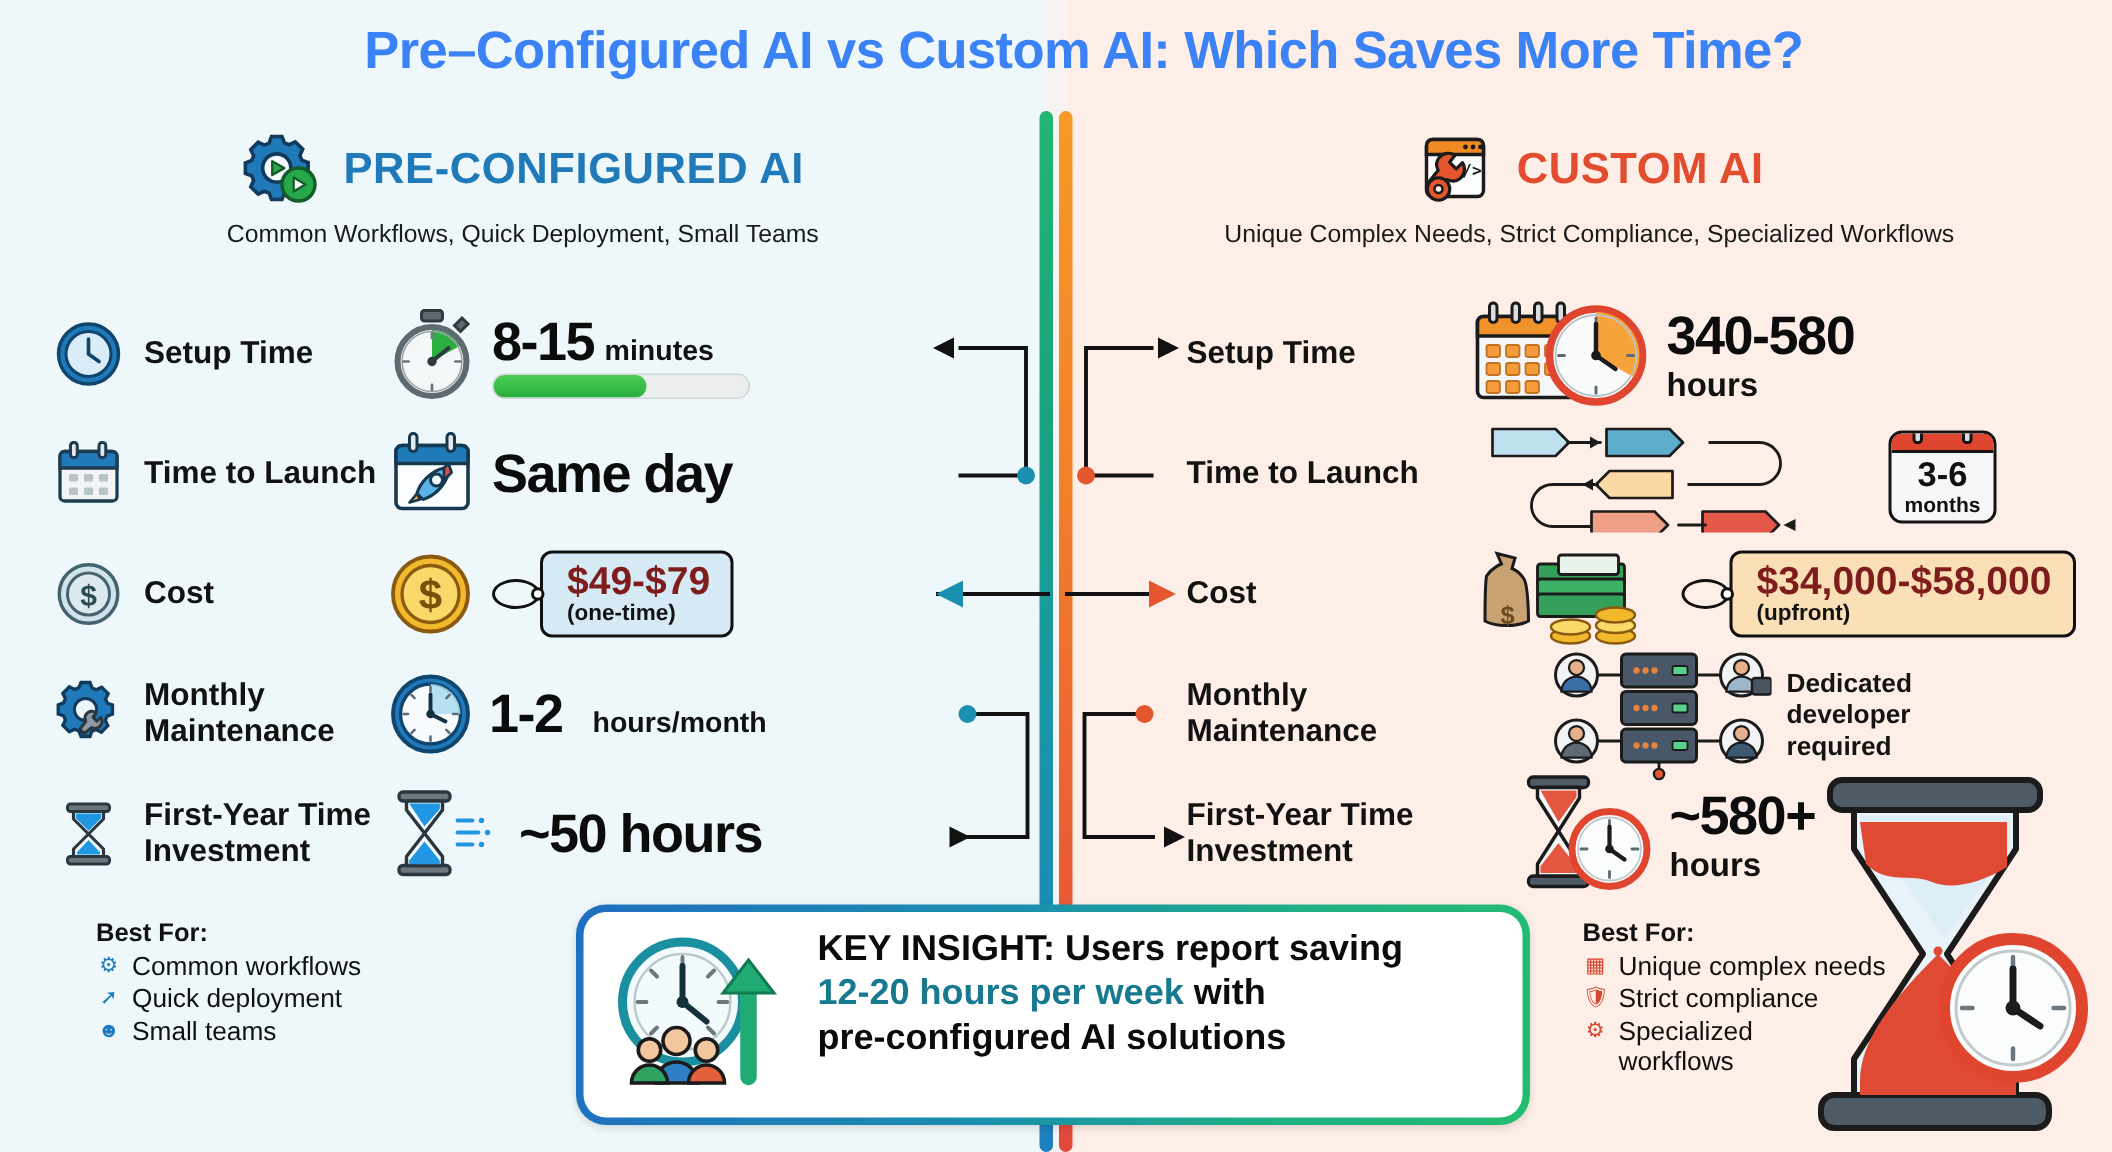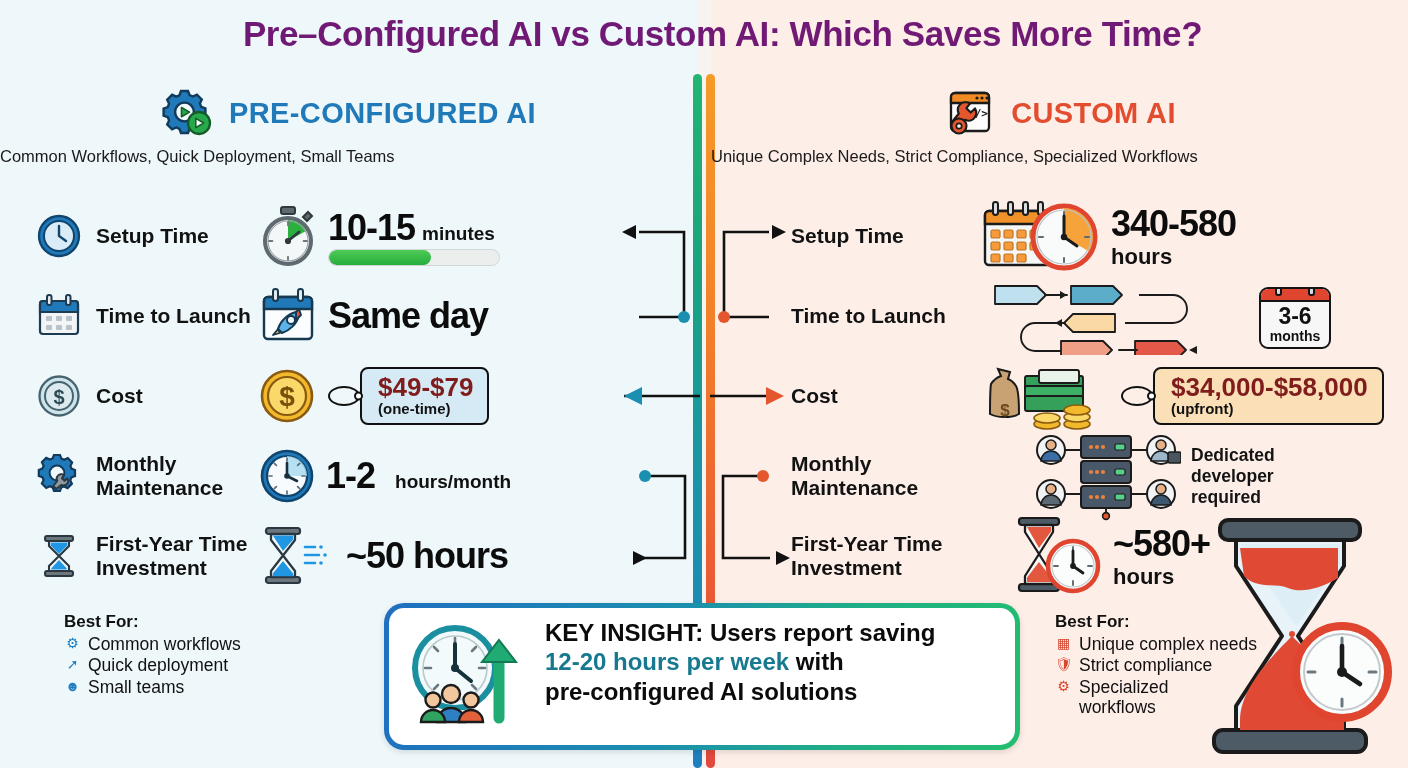--- a/index.html
+++ b/index.html
@@ -18,25 +18,25 @@
   .gap-fill    { position: absolute; left: 697px; top: 0; width: 14px; height: 768px; background: #f6f3f1; }
 
   .divider { position: absolute; top: 74px; width: 9px; height: 694px; border-radius: 5px; }
   .divider-left  { left: 693px; background: linear-gradient(180deg, #22b573 0%, #1aa37e 28%, #1a95a8 58%, #1f7fc0 100%); }
   .divider-right { left: 706px; background: linear-gradient(180deg, #f59a28 0%, #f2812a 35%, #ea5e34 70%, #e1493c 100%); }
 
   
   .title {
     position: absolute; left: 0; top: 14px; width: 1408px;
     text-align: center; font-size: 35px; font-weight: bold;
-    color: #701a75; letter-spacing: -0.4px; padding-left: 37px;
-  }
-
-  
-  .side-head { position: absolute; text-align: left; }
+    color: #3b82f6; letter-spacing: -0.4px; padding-left: 37px;
+  }
+
+  
+  .side-head { position: absolute; text-align: center; }
   .side-head .headrow { display: flex; align-items: center; justify-content: center; gap: 14px; }
   .side-head .headline {
     font-size: 29px; font-weight: bold; letter-spacing: 0.4px;
   }
   .side-head .subline {
     margin-top: 9px; font-size: 16.5px; color: #1a1a1a; font-weight: 500;
   }
   .head-left  { left: 0;   top: 88px; width: 697px; }
   .head-right { left: 711px; top: 88px; width: 697px; }
   .head-left .headline  { color: #2079b8; }
@@ -211,21 +211,21 @@
             <circle cx="30" cy="36" r="20" fill="none" stroke="#9aa4a8" stroke-width="1.1"></circle>
             <g stroke="#6c777c" stroke-width="1.8" stroke-linecap="round">
               <path d="M30 17v3.4M30 51.6V55M11 36h3.4M45.6 36H49"></path>
             </g>
             <path d="M30 36l11-9" stroke="#2f383d" stroke-width="2.6" stroke-linecap="round"></path>
             <circle cx="30" cy="36" r="3.1" fill="#2f383d"></circle>
           </svg>
         </span>
         <div>
           <div style="display:flex;align-items:baseline;gap:7px;">
-            <span class="big-num">10-15</span>
+            <span class="big-num">8-15</span>
             <span class="unit">minutes</span>
           </div>
           <div class="pbar">
             <i id="pbar-fill" style="width: 60%;"></i>
           </div>
         </div>
       </div>
     </div>
 
     <div class="row row-l">

